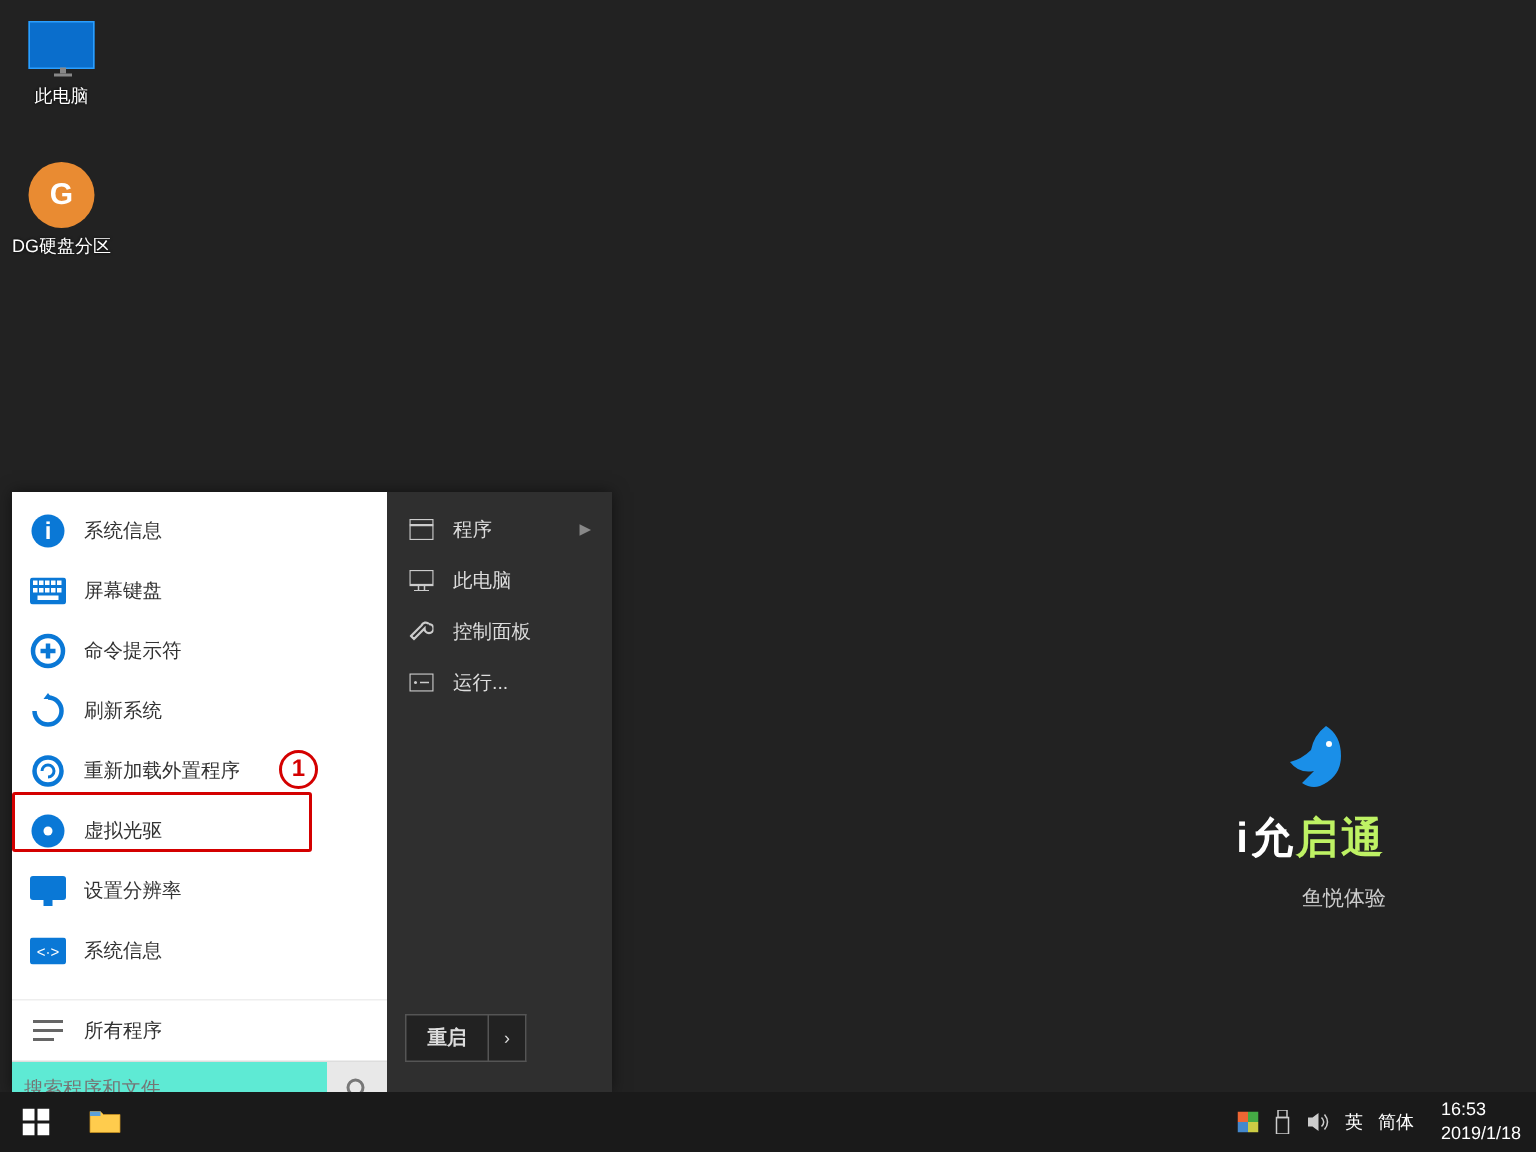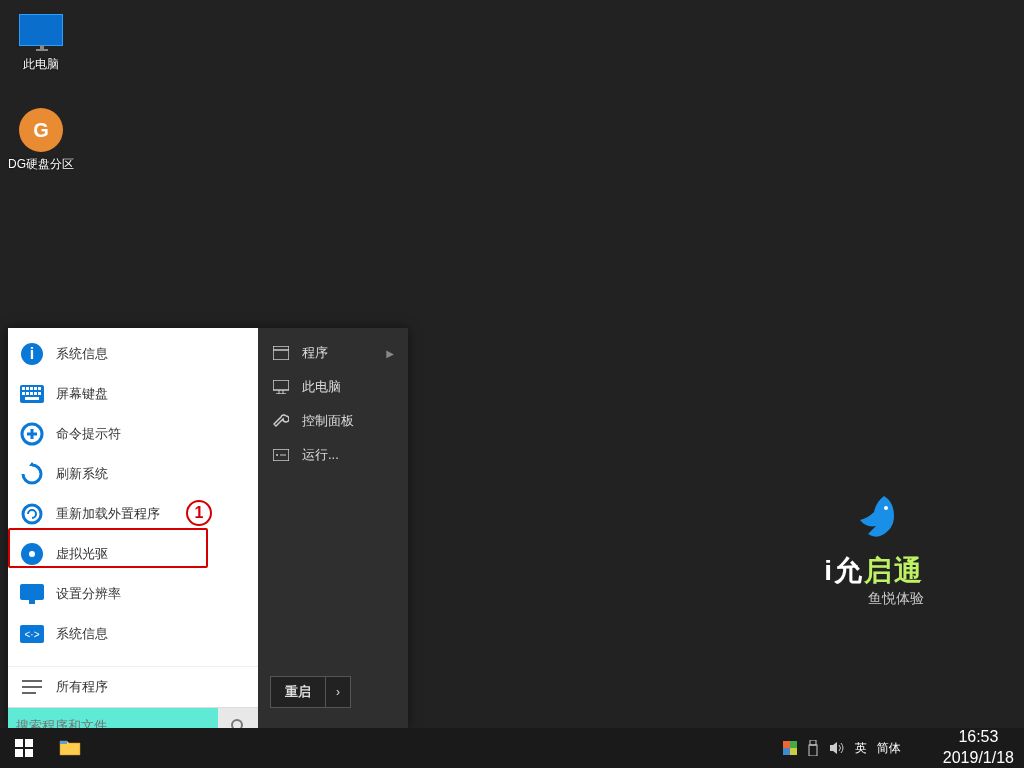--- a/index.html
+++ b/index.html
@@ -36,28 +36,28 @@
 
 .anno{position:absolute;border:2px solid #d40000;border-radius:2px;pointer-events:none;}
 .anno-1{left:8px;top:528px;width:200px;height:40px;}
 .anno-num{position:absolute;width:26px;height:26px;border:2px solid #d40000;border-radius:50%;color:#d40000;font-weight:bold;font-size:16px;display:flex;align-items:center;justify-content:center;background:transparent;}
 .anno-n1{left:186px;top:500px;}
 
 .brand{position:absolute;right:100px;bottom:120px;text-align:center;}
 .brand .fish{width:56px;height:56px;margin:0 auto 8px;}
 .brand .name{font-size:28px;font-weight:bold;letter-spacing:2px;}
 .brand .name .b{color:#bef264;}
-.brand .sub{font-size:14px;color:#ccc;margin-top:0;text-align:right;}
+.brand .sub{font-size:14px;color:#ccc;margin-top:12px;text-align:right;}
 
 .taskbar{position:absolute;left:0;right:0;bottom:0;height:40px;background:#1a1a1a;display:flex;align-items:center;color:#fff;}
 .start-btn{width:48px;height:40px;display:flex;align-items:center;justify-content:center;cursor:pointer;}
 .task-item{width:44px;height:34px;display:flex;align-items:center;justify-content:center;cursor:pointer;border-bottom:2px solid transparent;}
 .tray{margin-left:auto;display:flex;align-items:center;gap:10px;padding-right:2px;}
 .tray .ti{cursor:pointer;font-size:12px;}
-.clock{text-align:center;line-height:1.3;padding:0 8px;font-size:16px;margin-left:24px;}
+.clock{text-align:left;line-height:1.3;padding:0 8px;font-size:12px;}
 svg{display:block;}
 </style>
 </head>
 <body>
 
 <div class="desktop">
   <div class="desktop-icon di-0">
     <div class="icon-box">
         <div class="monitor"></div>
       </div>

